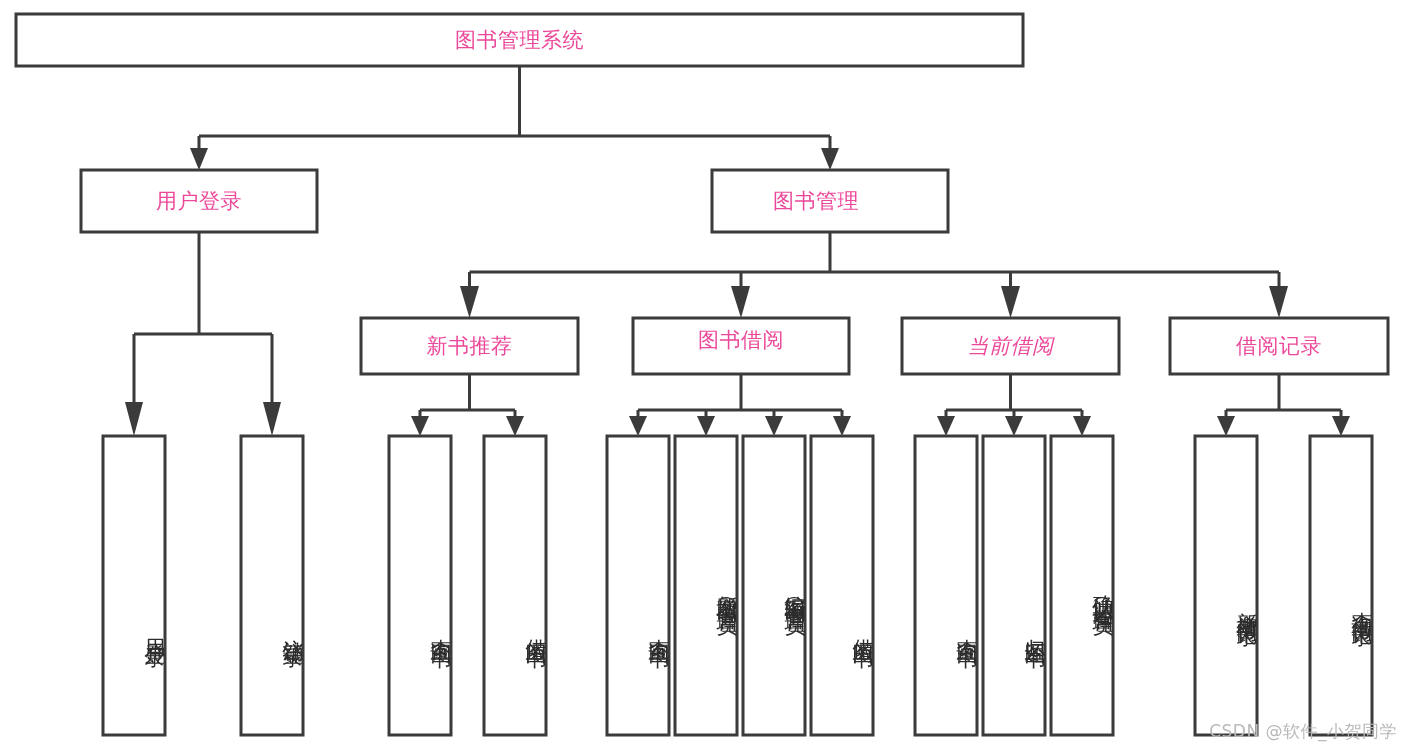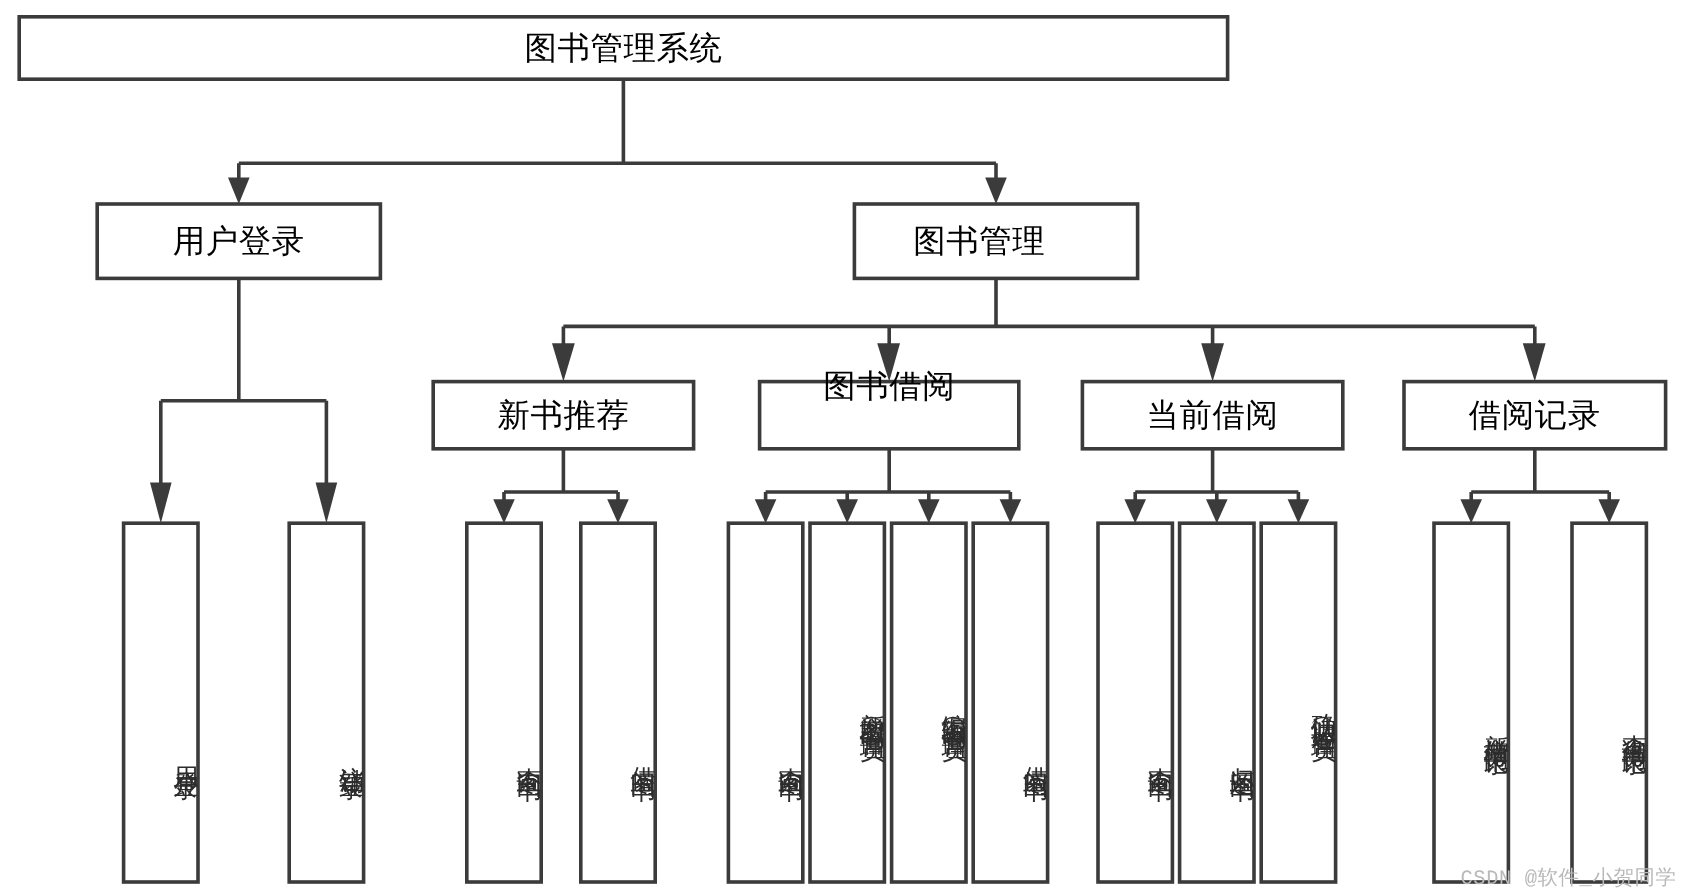--- a/index.html
+++ b/index.html
@@ -9,22 +9,22 @@
     overflow:hidden;position:relative;
   }
   #diagram-root{position:absolute;left:0;top:0;width:1405px;height:747px;}
   svg#flow{position:absolute;left:0;top:0;width:1405px;height:747px;display:block;}
   .node-rect{fill:#ffffff;stroke:#3b3b3b;stroke-width:3;}
   .conn{stroke:#3b3b3b;stroke-width:3;fill:none;stroke-linecap:butt;}
   .arrow-head{fill:#3b3b3b;stroke:none;}
   .node-label-h{
     position:absolute;
     display:flex;align-items:center;justify-content:center;
-    color:#000000;
-    font-size:27px;
+    color:#ec4899;
+    font-size:21px;
     letter-spacing:0.5px;
     white-space:nowrap;
     pointer-events:none;
   }
   .node-label-v{
     position:absolute;
     display:flex;align-items:flex-start;justify-content:center;
     color:#2c2c2c;
     font-size:21px;
     writing-mode:vertical-rl;
@@ -36,21 +36,20 @@
     padding-top:2px;
   }
   .watermark{
     position:absolute;
     right:8px;bottom:4px;
     color:#b9b9b9;
     font-size:17px;
     letter-spacing:0.5px;
     white-space:nowrap;
     pointer-events:none;
-    font-family:Liberation Mono, monospace;
   }
 </style>
 </head>
 <body>
 
 <div id="diagram-root">
 
   <svg id="flow" viewBox="0 0 1405 747">
     <g id="connectors">
 
@@ -115,22 +114,22 @@
       <rect class="node-rect" x="1310" y="436" width="62" height="299"></rect>
     </g>
   </svg>
 
   <div class="node-label-h" style="left:16px;top:14px;width:1007px;height:52px;">图书管理系统</div>
 
   <div class="node-label-h" style="left:81px;top:170px;width:236px;height:62px;">用户登录</div>
   <div class="node-label-h" style="left:712px;top:170px;width:208px;height:62px;">图书管理</div>
 
   <div class="node-label-h" style="left:361px;top:318px;width:217px;height:56px;">新书推荐</div>
-  <div class="node-label-h" style="left:633px;top:300px;width:216px;height:44px;">图书借阅</div>
-  <div class="node-label-h" style="left:902px;top:318px;width:217px;height:56px;">当前借阅</div>
+  <div class="node-label-h" style="left:633px;top:318px;width:216px;height:44px;">图书借阅</div>
+  <div class="node-label-h" style="left:902px;top:318px;width:217px;height:56px;font-style:italic;">当前借阅</div>
   <div class="node-label-h" style="left:1170px;top:318px;width:218px;height:56px;border-radius:17px;">借阅记录</div>
 
   <div class="node-label-v" style="left:103px;top:516px;width:62px;height:219px;">用户登录</div>
   <div class="node-label-v" style="left:241px;top:516px;width:62px;height:219px;">注销登录</div>
   <div class="node-label-v" style="left:389px;top:516px;width:62px;height:219px;">查询图书</div>
   <div class="node-label-v" style="left:484px;top:516px;width:62px;height:219px;">借阅图书</div>
   <div class="node-label-v" style="left:607px;top:516px;width:62px;height:219px;">查询图书</div>
   <div class="node-label-v" style="left:675px;top:444px;width:62px;height:291px;">新增图书（管理员）</div>
   <div class="node-label-v" style="left:743px;top:444px;width:62px;height:291px;">编辑图书（管理员）</div>
   <div class="node-label-v" style="left:811px;top:516px;width:62px;height:219px;">借阅图书</div>

